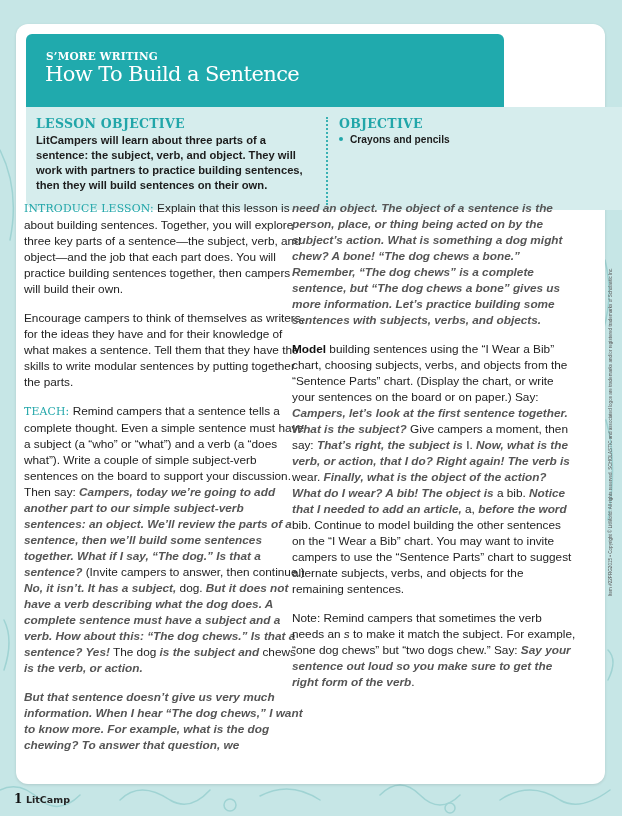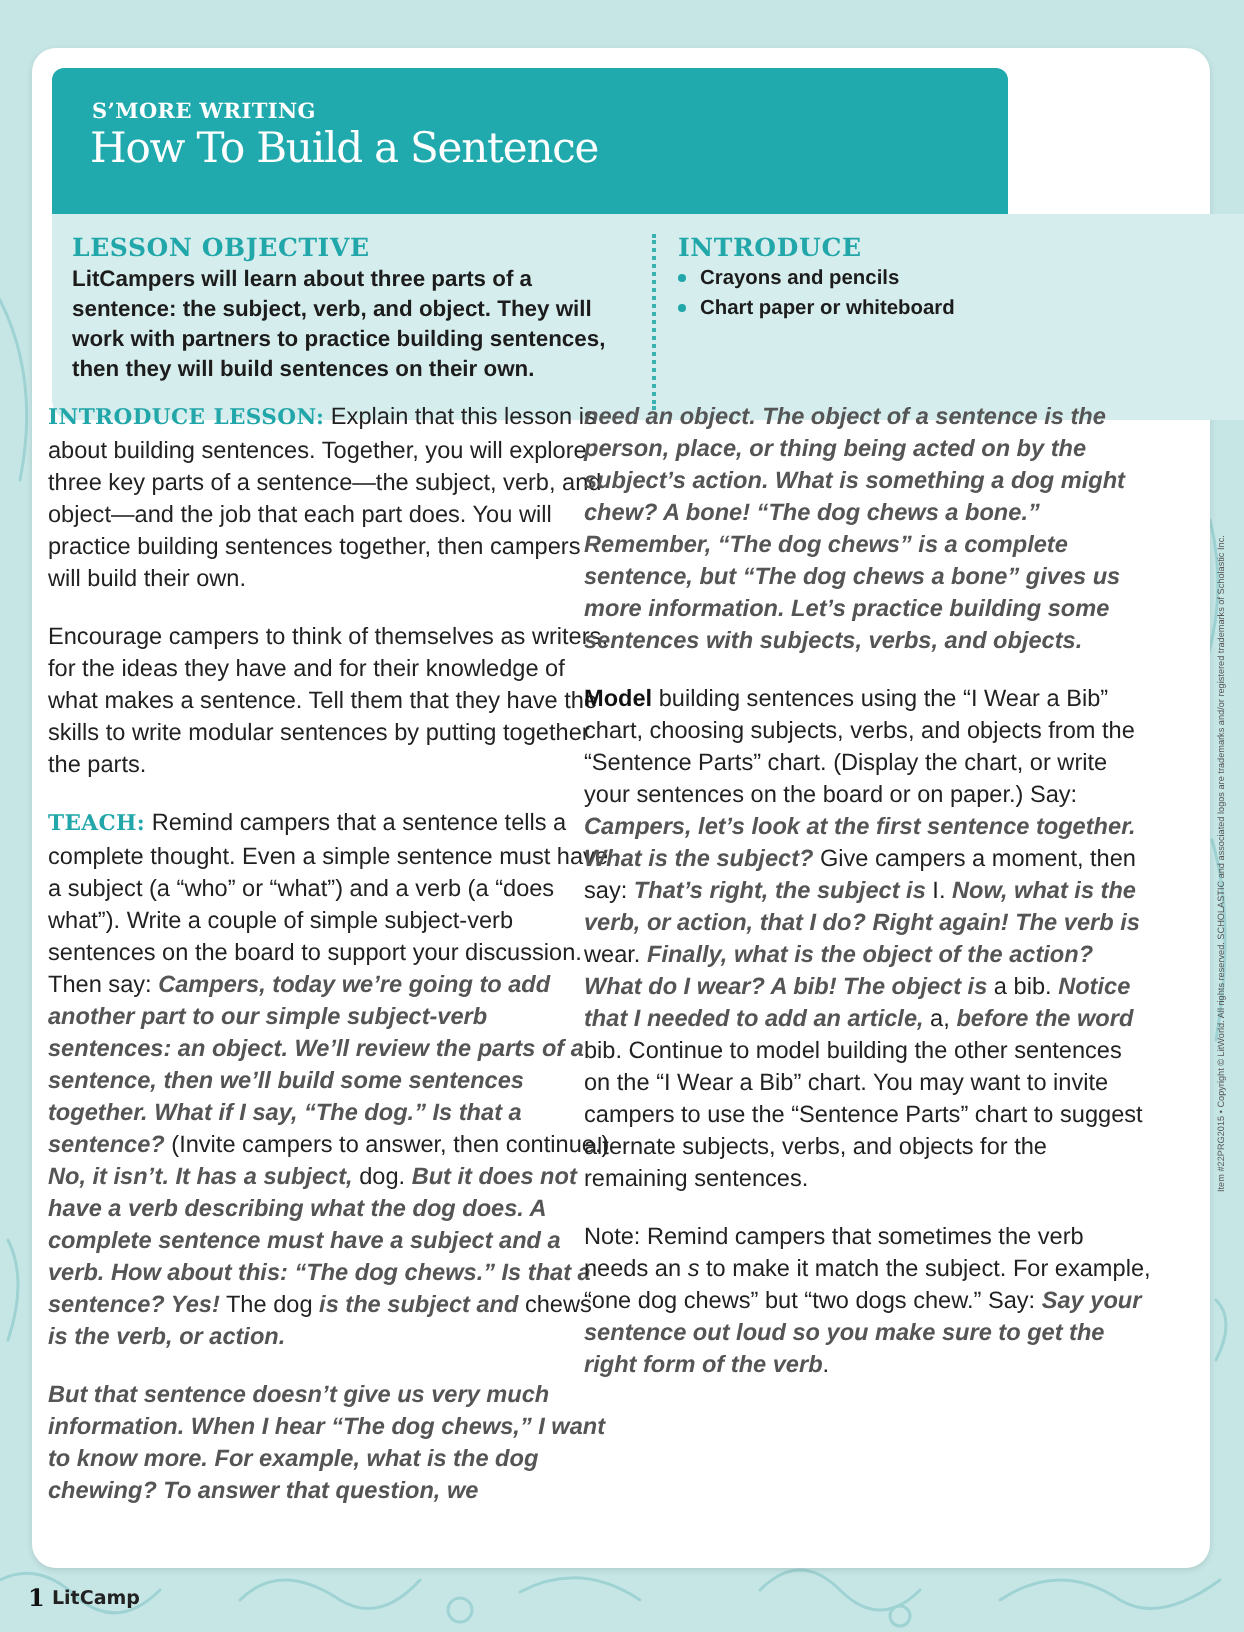--- a/index.html
+++ b/index.html
@@ -57,21 +57,21 @@
     position: absolute; left: 0; top: 4px; width: 4px; height: 4px;
     background: #21a6a9; border-radius: 50%;
   }
   .body-col {
     position: absolute; top: 200px; font-size: 11.8px; line-height: 16px; color: #222;
   }
   .col-left { left: 24px; width: 282px; }
   .col-right { left: 292px; width: 285px; }
   .para { margin: 0 0 13px 0; }
   .lead {
-    font-family: "DejaVu Serif", serif; font-weight: bold; color: #21a6a9;
+    font-family: "DejaVu Serif", serif; font-weight: normal; color: #21a6a9;
     font-size: 10.8px; letter-spacing: 0.2px;
   }
   .say { font-style: italic; font-weight: bold; color: #555; }
   .strong { font-weight: bold; color: #111; }
   .footer-num {
     position: absolute; left: 14px; top: 792px; z-index: 2;
     font-family: "DejaVu Serif", serif; font-weight: bold; font-size: 12px; color: #111;
   }
   .footer-brand {
     position: absolute; left: 26px; top: 794px; z-index: 2;
@@ -109,29 +109,25 @@
     <div class="page-title">How To Build a Sentence</div>
   </div>
 
   <div class="objective-panel">
     <div class="obj-col">
       <div class="section-heading">LESSON OBJECTIVE</div>
       <div class="obj-text">LitCampers will learn about three parts of a sentence: the subject, verb, and object. They will work with partners to practice building sentences, then they will build sentences on their own.</div>
     </div>
     <div class="divider-dots"></div>
     <div class="mat-col">
-      <div class="section-heading">INTRODUCE</div>
+      <div class="section-heading">OBJECTIVE</div>
       <ul class="mat-list">
         <li class="mat-item">
           <span class="mat-bullet"></span>
           <span>Crayons and pencils</span>
-        </li>
-        <li class="mat-item">
-          <span class="mat-bullet"></span>
-          <span>Chart paper or whiteboard</span>
         </li>
       </ul>
     </div>
   </div>
 </div>
 
 <div class="body-col col-left" style="z-index:2">
   <p class="para">
     <span class="lead">INTRODUCE LESSON:</span><span> Explain that this lesson is about building sentences. Together, you will explore three key parts of a sentence—the subject, verb, and object—and the job that each part does. You will practice building sentences together, then campers will build their own.</span>
   </p>

